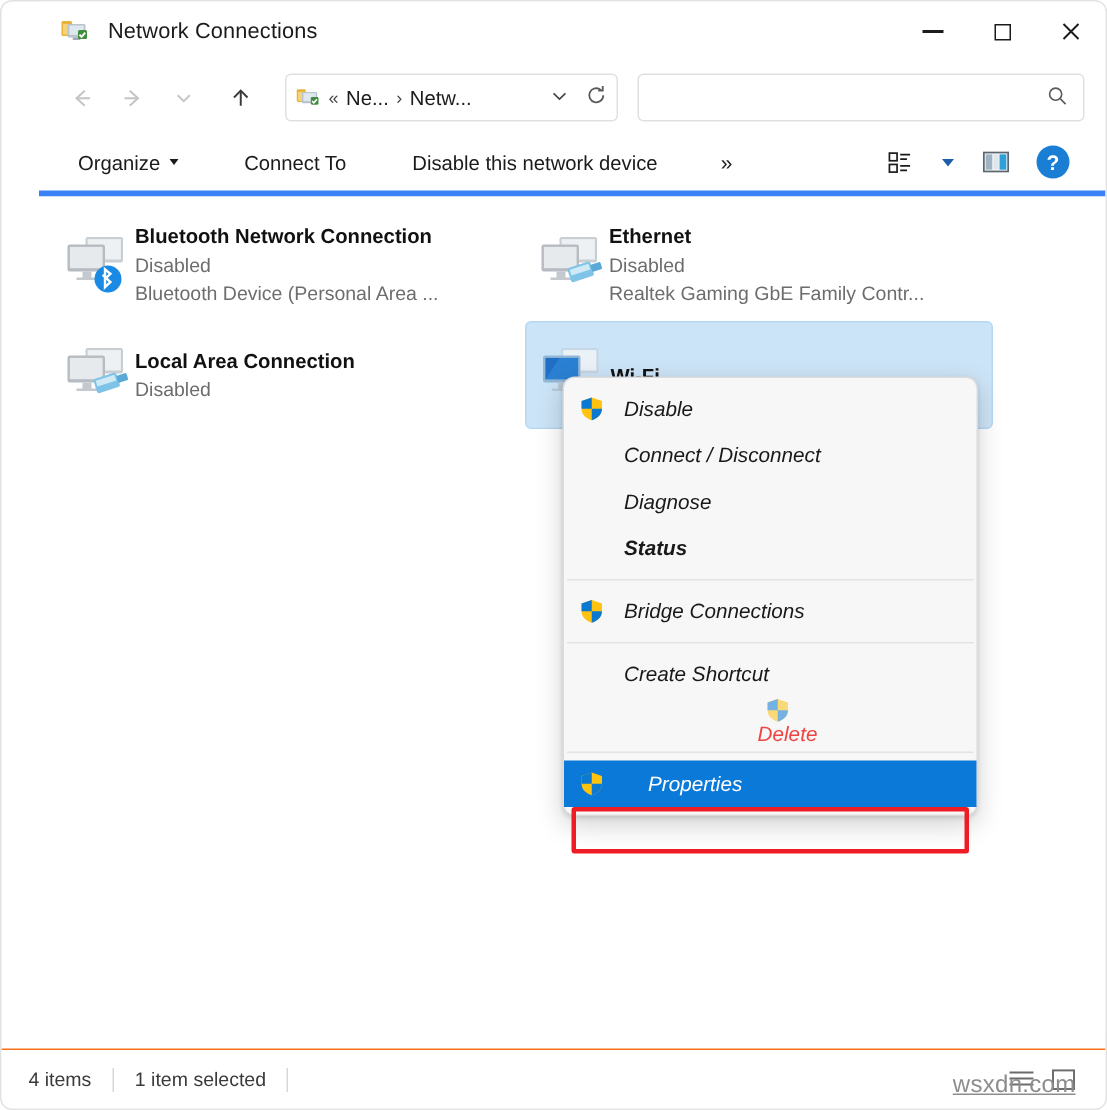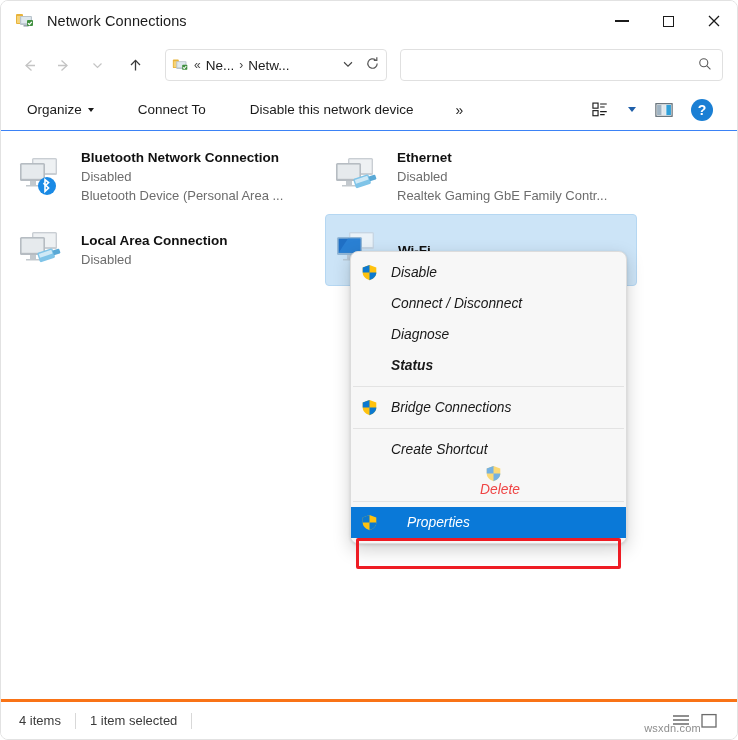--- a/index.html
+++ b/index.html
@@ -9,20 +9,21 @@
     background: #ffffff;
     overflow: hidden;
   }
   #app {
     position: relative;
     width: 738px; height: 740px;
     background: #ffffff;
     border: 1px solid #e2e2e2;
     border-radius: 8px;
     overflow: hidden;
+    padding-left: 25px;
   }
 
   
   .titlebar {
     position: relative;
     height: 40px;
     display: flex;
     align-items: center;
     background: #ffffff;
   }
@@ -108,21 +109,21 @@
     font-size: 13px; color: #1b1b1b; background: transparent;
   }
   .search-icon { color: #5a5a5a; font-size: 14px; }
 
   
   .cmdbar {
     height: 42px;
     display: flex;
     align-items: center;
     padding: 0 18px;
-    border-bottom: 1px solid #3b82f6;
+    border-bottom: 4px solid #3b82f6;
     background: #ffffff;
   }
   .cmd {
     font-size: 13.5px;
     color: #1b1b1b;
     padding: 5px 8px;
     border-radius: 4px;
     white-space: nowrap;
     display: flex; align-items: center; gap: 6px;
   }
@@ -167,21 +168,21 @@
     align-content: flex-start;
   }
   .tile {
     width: 312px;
     height: 72px;
     display: flex;
     align-items: center;
     padding: 4px 8px;
     margin: 1px 2px;
     border-radius: 4px;
-    gap: 16px;
+    gap: 0;
   }
   .tile.selected {
     background: #cce4f7;
     border: 1px solid #b5d7f2;
   }
   .tile-icon { width: 48px; height: 44px; flex: 0 0 auto; position: relative; }
   .tile-text { min-width: 0; overflow: hidden; }
   .tile-name {
     font-size: 13.5px; color: #111; font-weight: 600;
     white-space: nowrap; overflow: hidden; text-overflow: ellipsis;
@@ -236,38 +237,39 @@
     border: 3px solid #ee1c24;
     border-radius: 2px;
     pointer-events: none;
   }
 
   
   .statusbar {
     position: absolute;
     left: 0; right: 0; bottom: 0;
     height: 40px;
-    border-top: 3px solid #f97316;
+    border-top: 1px solid #f97316;
     display: flex;
     align-items: center;
     padding: 0 18px;
     background: #ffffff;
     font-size: 13px;
     color: #3a3a3a;
   }
   .st-sep { width: 1px; height: 16px; background: #d8d8d8; margin: 0 14px; }
   .status-right { margin-left: auto; display: flex; align-items: center; gap: 8px; position: relative; }
   .viewicon { width: 20px; height: 18px; display: flex; align-items: center; justify-content: center; }
   .watermark {
     position: absolute;
-    right: 18px; bottom: -4px;
-    font-size: 11px;
+    right: 2px; bottom: -4px;
+    font-size: 16px;
     color: #8d8d8d;
     white-space: nowrap;
     letter-spacing: .2px;
+    text-decoration: underline;
   }
 </style>
 </head>
 <body>
 
 <div id="app">
 
   <div class="titlebar">
     <span class="title-icon">
       <svg width="20" height="20" viewBox="0 0 20 20">

